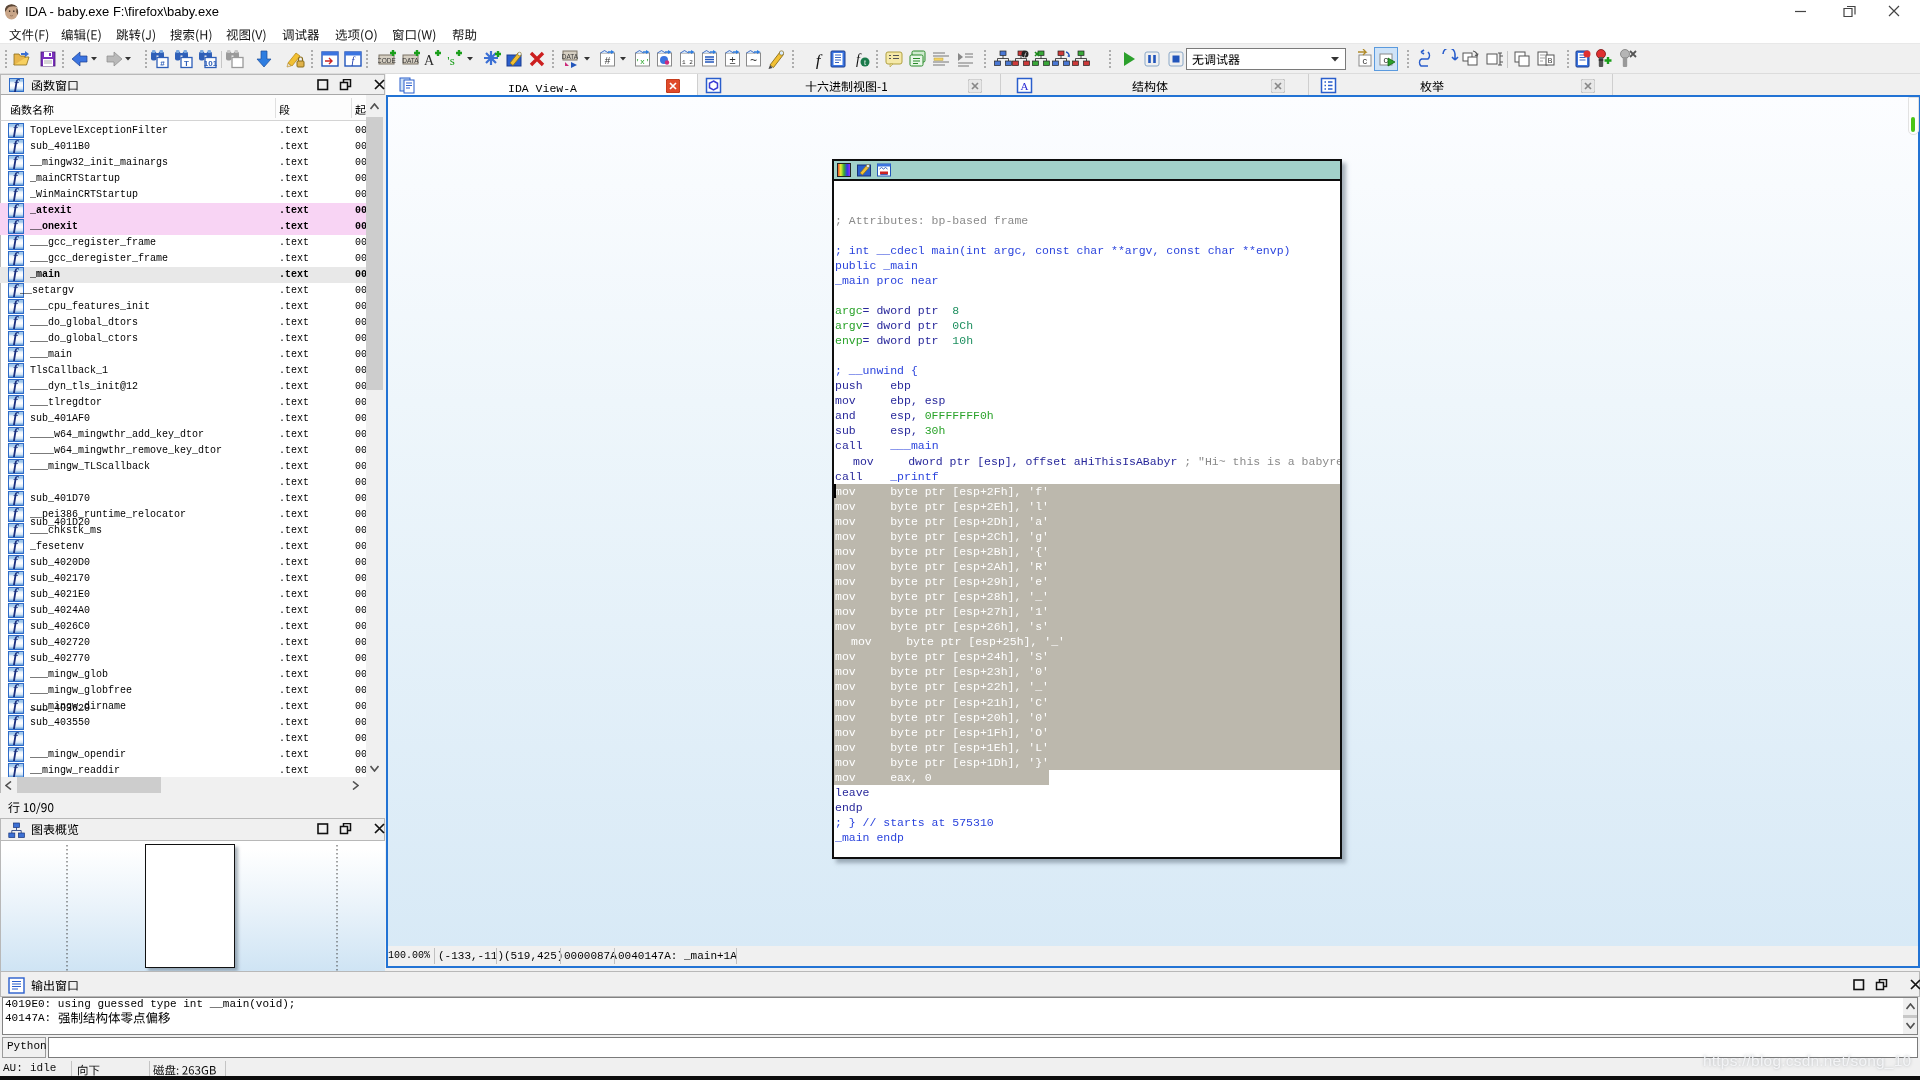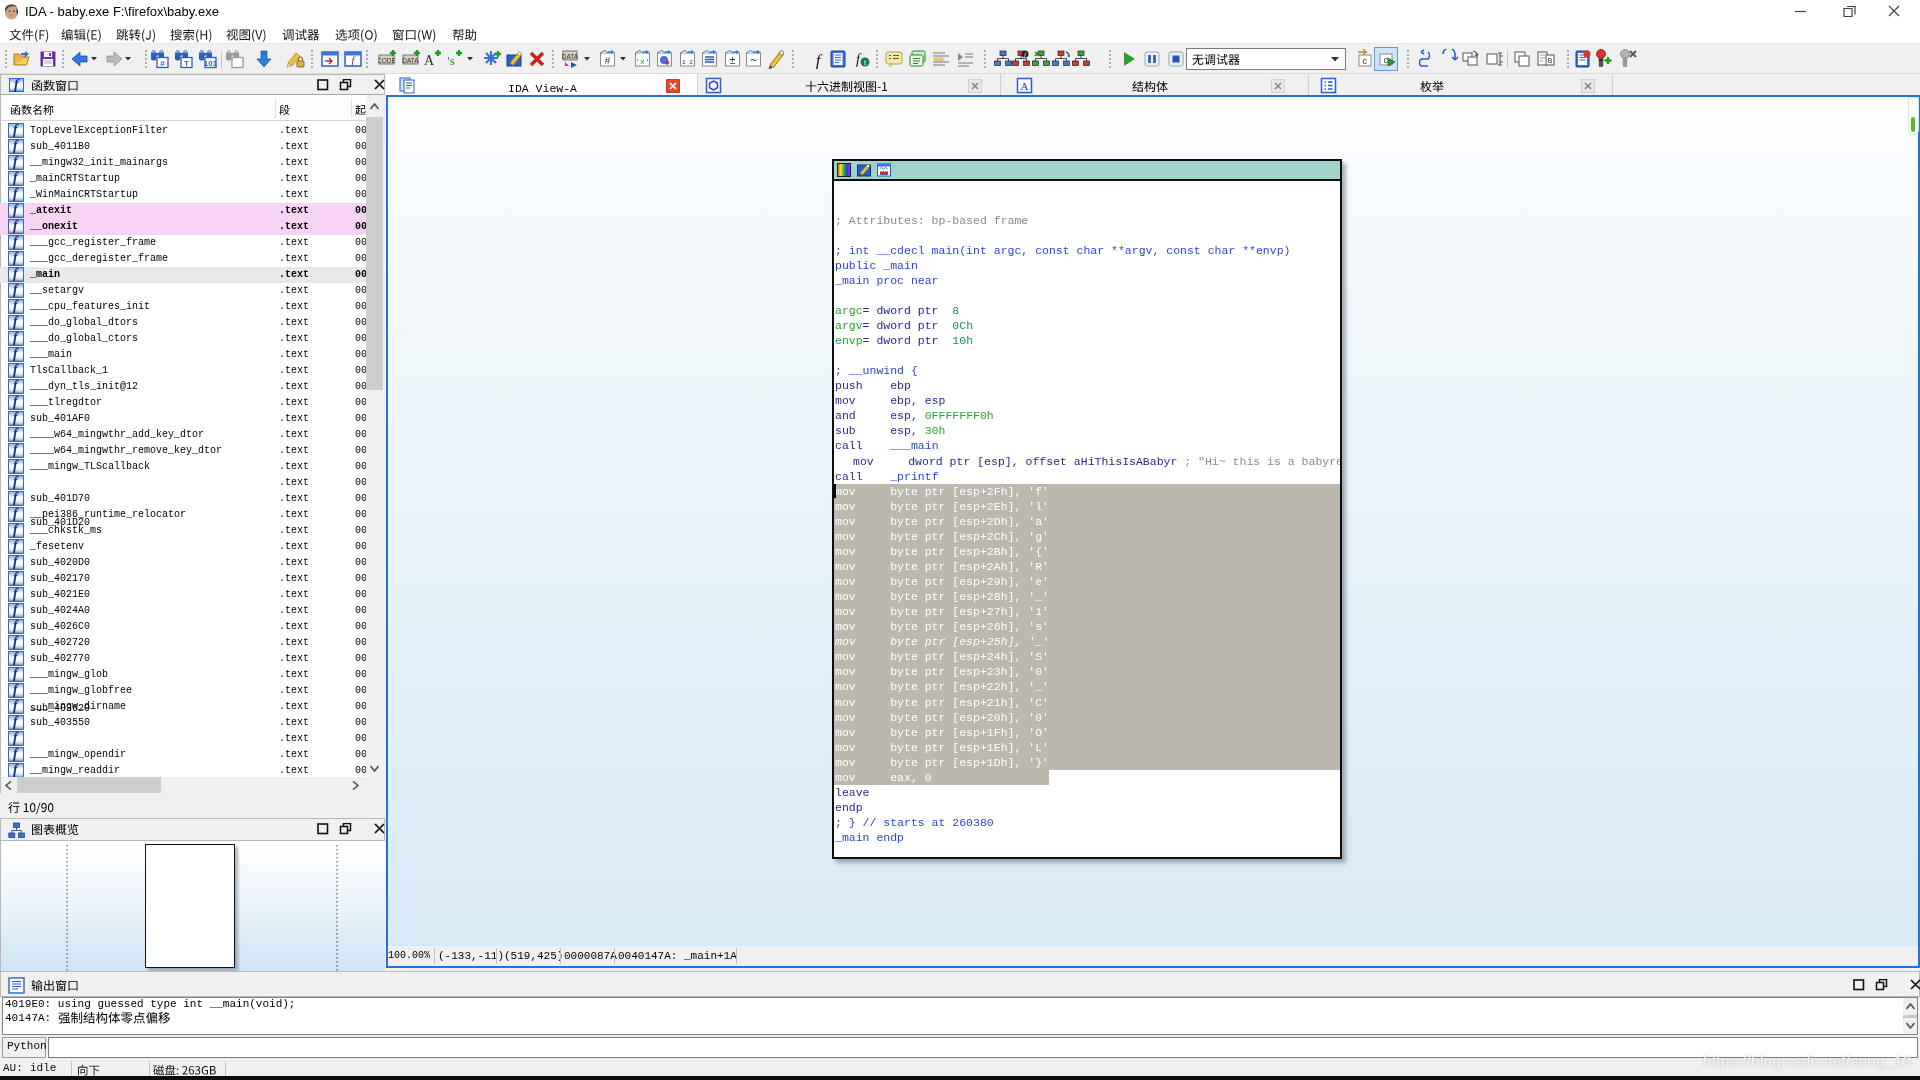--- a/index.html
+++ b/index.html
@@ -526,21 +526,21 @@
 <div class="a" style="left:0px;top:267px;width:366px;height:16px;background:#e8e8e8"></div>
 <div class="fico" style="left:8px;top:267px">
     <i>f</i>
   </div>
 <div class="fl" style="left:30px;top:267px;font-weight:bold;">_main</div>
 <div class="fl" style="left:279px;top:267px;font-weight:bold;">.text</div>
 <div class="fl" style="left:355px;top:267px;width:11px;overflow:hidden;font-weight:bold;">00</div>
 <div class="fico" style="left:8px;top:283px">
     <i>f</i>
   </div>
-<div class="fl" style="left:30px;top:283px;">__setargv</div>
+<div class="fl" style="left:20px;top:283px;">__setargv</div>
 <div class="fl" style="left:279px;top:283px;">.text</div>
 <div class="fl" style="left:355px;top:283px;width:11px;overflow:hidden;">00</div>
 <div class="fico" style="left:8px;top:299px">
     <i>f</i>
   </div>
 <div class="fl" style="left:30px;top:299px;">___cpu_features_init</div>
 <div class="fl" style="left:279px;top:299px;">.text</div>
 <div class="fl" style="left:355px;top:299px;width:11px;overflow:hidden;">00</div>
 <div class="fico" style="left:8px;top:315px">
     <i>f</i>
@@ -823,33 +823,33 @@
 <div class="ln sel" style="padding-left:1px;"><span style="color:#28289b">mov     byte ptr [esp+2Fh], 'f'</span></div>
 <div class="ln sel" style="padding-left:1px;"><span style="color:#28289b">mov     byte ptr [esp+2Eh], 'l'</span></div>
 <div class="ln sel" style="padding-left:1px;"><span style="color:#28289b">mov     byte ptr [esp+2Dh], 'a'</span></div>
 <div class="ln sel" style="padding-left:1px;"><span style="color:#28289b">mov     byte ptr [esp+2Ch], 'g'</span></div>
 <div class="ln sel" style="padding-left:1px;"><span style="color:#28289b">mov     byte ptr [esp+2Bh], '{'</span></div>
 <div class="ln sel" style="padding-left:1px;"><span style="color:#28289b">mov     byte ptr [esp+2Ah], 'R'</span></div>
 <div class="ln sel" style="padding-left:1px;"><span style="color:#28289b">mov     byte ptr [esp+29h], 'e'</span></div>
 <div class="ln sel" style="padding-left:1px;"><span style="color:#28289b">mov     byte ptr [esp+28h], '_'</span></div>
 <div class="ln sel" style="padding-left:1px;"><span style="color:#28289b">mov     byte ptr [esp+27h], '1'</span></div>
 <div class="ln sel" style="padding-left:1px;"><span style="color:#28289b">mov     byte ptr [esp+26h], 's'</span></div>
-<div class="ln sel" style="padding-left:1px;font-style:italic;"><span style="color:#28289b">mov     byte ptr [esp+25h], '_'</span></div>
+<div class="ln sel" style="padding-left:17px;"><span style="color:#28289b">mov     byte ptr [esp+25h], '_'</span></div>
 <div class="ln sel" style="padding-left:1px;"><span style="color:#28289b">mov     byte ptr [esp+24h], 'S'</span></div>
 <div class="ln sel" style="padding-left:1px;"><span style="color:#28289b">mov     byte ptr [esp+23h], '0'</span></div>
 <div class="ln sel" style="padding-left:1px;"><span style="color:#28289b">mov     byte ptr [esp+22h], '_'</span></div>
 <div class="ln sel" style="padding-left:1px;"><span style="color:#28289b">mov     byte ptr [esp+21h], 'C'</span></div>
 <div class="ln sel" style="padding-left:1px;"><span style="color:#28289b">mov     byte ptr [esp+20h], '0'</span></div>
 <div class="ln sel" style="padding-left:1px;"><span style="color:#28289b">mov     byte ptr [esp+1Fh], 'O'</span></div>
 <div class="ln sel" style="padding-left:1px;"><span style="color:#28289b">mov     byte ptr [esp+1Eh], 'L'</span></div>
 <div class="ln sel" style="padding-left:1px;"><span style="color:#28289b">mov     byte ptr [esp+1Dh], '}'</span></div>
 <div class="ln sel2" style="padding-left:1px;background:linear-gradient(90deg,#bcb8ad 0 215px,#fff 215px);"><span style="color:#fff">mov     eax, 0</span></div>
 <div class="ln" style="padding-left:1px;"><span style="color:#28289b">leave</span></div>
 <div class="ln" style="padding-left:1px;"><span style="color:#28289b">endp</span></div>
-<div class="ln" style="padding-left:1px;"><span style="color:#2b44dd">; } // starts at 260380</span></div>
+<div class="ln" style="padding-left:1px;"><span style="color:#2b44dd">; } // starts at 575310</span></div>
 <div class="ln" style="padding-left:1px;"><span style="color:#2b44dd">_main endp</span></div>
 </div>
 <div class="a" style="left:834px;top:484px;width:2px;height:14px;background:#000"></div>
 <div class="a" style="left:0px;top:971px;width:1920px;height:26px;background:#f0f0f0;border:1px solid #b8b8b8"></div>
 <svg class="a" style="left:8px;top:977px" width="17" height="17" viewBox="0 0 17 17">
     <rect x="1" y="1" width="15" height="15" fill="#fff" stroke="#2a5ecc" stroke-width="1.4"></rect>
 <path d="M4 4.5 h9 M4 7 h9 M4 9.5 h9 M4 12 h6" stroke="#2a5ecc" stroke-width="1.2"></path>
   </svg>
 <svg style="position:absolute;left:31px;top:978px" width="50" height="17" viewBox="0 -12 50 17">
     <path fill="#000" d="M8.8 -5.4L8.8 -1.0L9.5 -1.0L9.5 -5.4ZM10.3 -5.8L10.3 -0.1C10.3 0.1 10.3 0.1 10.2 0.1C10.0 0.1 9.5 0.1 9.0 0.1C9.1 0.3 9.2 0.6 9.2 0.9C9.9 0.9 10.4 0.8 10.7 0.7C11.0 0.6 11.1 0.4 11.1 -0.1L11.1 -5.8ZM0.9 -4.0C0.9 -4.1 1.3 -4.1 1.7 -4.1L2.6 -4.1L2.6 -2.5C1.8 -2.3 1.1 -2.1 0.5 -2.0L0.7 -1.2L2.6 -1.6L2.6 0.9L3.4 0.9L3.4 -1.8L4.4 -2.1L4.3 -2.9L3.4 -2.7L3.4 -4.1L4.4 -4.1L4.4 -5.0L3.4 -5.0L3.4 -6.8L2.6 -6.8L2.6 -5.0L1.6 -5.0C1.9 -5.8 2.2 -6.8 2.4 -7.8L4.4 -7.8L4.4 -8.6L2.6 -8.6C2.7 -9.1 2.8 -9.5 2.8 -9.9L2.0 -10.1C1.9 -9.6 1.9 -9.1 1.8 -8.6L0.6 -8.6L0.6 -7.8L1.6 -7.8C1.4 -6.8 1.2 -6.0 1.1 -5.7C0.9 -5.2 0.8 -4.8 0.6 -4.7C0.7 -4.5 0.8 -4.1 0.9 -4.0ZM7.9 -10.1C7.1 -8.9 5.6 -7.7 4.2 -7.0C4.4 -6.8 4.6 -6.5 4.8 -6.3C5.1 -6.5 5.4 -6.7 5.7 -6.9L5.7 -6.4L10.2 -6.4L10.2 -7.0C10.5 -6.8 10.8 -6.6 11.1 -6.4C11.2 -6.7 11.5 -7.0 11.7 -7.2C10.4 -7.7 9.3 -8.4 8.4 -9.4L8.6 -9.8ZM6.1 -7.1C6.7 -7.6 7.4 -8.2 7.9 -8.8C8.5 -8.1 9.2 -7.6 9.9 -7.1ZM7.4 -4.9L7.4 -3.9L5.7 -3.9L5.7 -4.9ZM5.0 -5.6L5.0 0.9L5.7 0.9L5.7 -1.6L7.4 -1.6L7.4 0.0C7.4 0.1 7.3 0.1 7.2 0.2C7.1 0.2 6.8 0.2 6.4 0.1C6.6 0.4 6.6 0.7 6.7 0.9C7.2 0.9 7.6 0.9 7.8 0.8C8.1 0.6 8.1 0.4 8.1 0.0L8.1 -5.6ZM5.7 -3.2L7.4 -3.2L7.4 -2.2L5.7 -2.2ZM13.2 -4.1L13.2 0.3L21.8 0.3L21.8 0.9L22.7 0.9L22.7 -4.1L21.8 -4.1L21.8 -0.6L18.5 -0.6L18.5 -4.8L22.3 -4.8L22.3 -9.0L21.3 -9.0L21.3 -5.7L18.5 -5.7L18.5 -10.1L17.5 -10.1L17.5 -5.7L14.7 -5.7L14.7 -9.0L13.8 -9.0L13.8 -4.8L17.5 -4.8L17.5 -0.6L14.2 -0.6L14.2 -4.1ZM28.5 -8.1C27.5 -7.3 26.2 -6.7 25.0 -6.4L25.5 -5.7C26.8 -6.1 28.1 -6.8 29.1 -7.6ZM30.9 -7.6C32.1 -7.0 33.7 -6.2 34.5 -5.6L35.1 -6.2C34.2 -6.8 32.7 -7.6 31.5 -8.1ZM29.2 -6.9C29.0 -6.5 28.7 -6.0 28.4 -5.7L26.0 -5.7L26.0 1.0L26.9 1.0L26.9 0.5L33.2 0.5L33.2 0.9L34.2 0.9L34.2 -5.7L29.4 -5.7C29.6 -6.0 29.9 -6.3 30.1 -6.7ZM26.9 -0.2L26.9 -5.0L33.2 -5.0L33.2 -0.2ZM28.4 -2.6C28.9 -2.4 29.4 -2.2 29.9 -1.9C29.1 -1.5 28.2 -1.2 27.3 -1.0C27.5 -0.8 27.6 -0.6 27.7 -0.4C28.7 -0.6 29.7 -1.0 30.6 -1.6C31.2 -1.2 31.7 -0.9 32.1 -0.6L32.6 -1.1C32.2 -1.4 31.7 -1.7 31.1 -2.0C31.7 -2.5 32.1 -3.1 32.5 -3.8L32.0 -4.0L31.8 -4.0L29.1 -4.0C29.2 -4.2 29.4 -4.4 29.4 -4.6L28.7 -4.7C28.5 -4.2 28.0 -3.5 27.3 -2.9C27.5 -2.8 27.7 -2.6 27.8 -2.5C28.2 -2.8 28.5 -3.1 28.7 -3.4L31.5 -3.4C31.2 -3.0 30.9 -2.7 30.5 -2.4C29.9 -2.6 29.4 -2.9 28.8 -3.1ZM29.1 -9.9C29.3 -9.7 29.4 -9.3 29.5 -9.1L24.9 -9.1L24.9 -7.2L25.8 -7.2L25.8 -8.3L34.1 -8.3L34.1 -7.2L35.1 -7.2L35.1 -9.1L30.6 -9.1C30.5 -9.4 30.2 -9.8 30.0 -10.1ZM37.5 -8.8L37.5 0.7L38.5 0.7L38.5 -0.4L45.6 -0.4L45.6 0.6L46.5 0.6L46.5 -8.8ZM38.5 -1.3L38.5 -7.9L45.6 -7.9L45.6 -1.3Z"></path>

